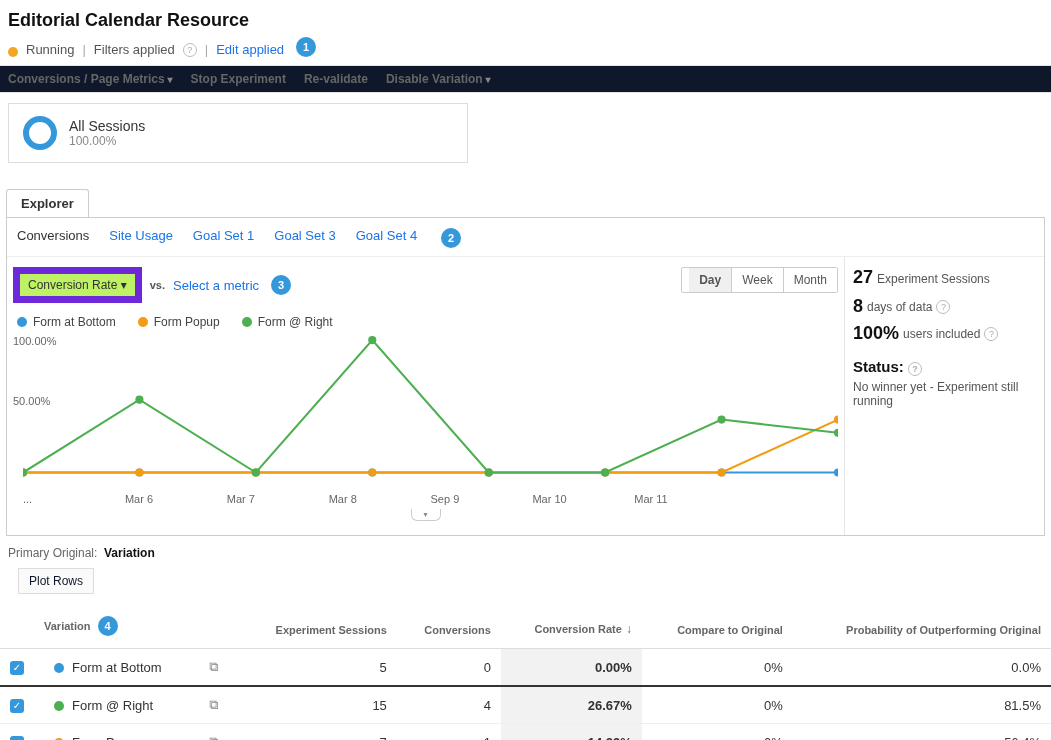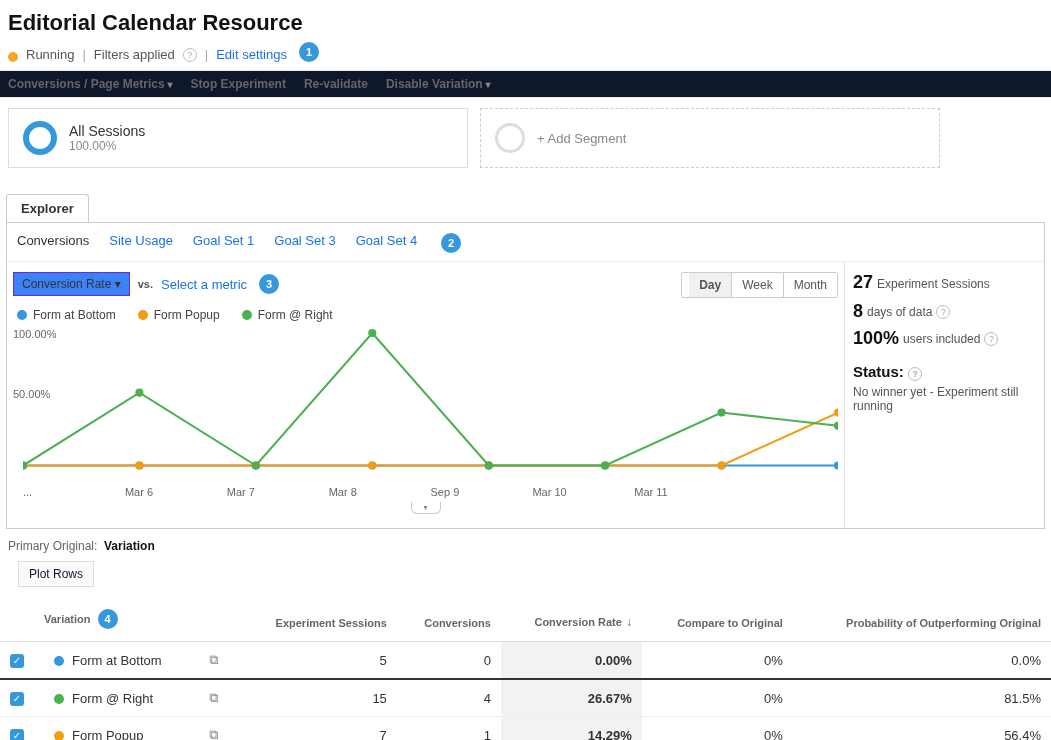--- a/index.html
+++ b/index.html
@@ -1,18 +1,18 @@
 <!DOCTYPE html>
 <html><head>
 <meta charset="utf-8">
 <style>
   *{box-sizing:border-box;margin:0;padding:0;}
   body{font-family:Arial,Helvetica,sans-serif;font-size:13px;color:#333;background:#fff;width:1051px;}
   .header{padding:10px 8px 8px 8px;}
-  .header h1{font-size:22px;font-weight:bold;color:#111;}
+  .header h1{font-size:18px;font-weight:bold;color:#111;}
   .status-row{display:flex;align-items:flex-end;gap:8px;margin-top:6px;font-size:13px;color:#555;}
   .dot{width:10px;height:10px;border-radius:50%;display:inline-block;}
   .sep{color:#aaa;}
   .help-circle{width:14px;height:14px;border-radius:50%;border:1px solid #bbb;display:inline-flex;align-items:center;justify-content:center;font-size:9px;color:#aaa;}
   .link{color:#1a73e8;text-decoration:none;}
   .badge{width:20px;height:20px;border-radius:50%;background:#3498db;color:#fff;font-size:11px;font-weight:bold;display:inline-flex;align-items:center;justify-content:center;margin-left:4px;}
   .toolbar{background:#0f172a;border-top:1px solid #e5e5e5;border-bottom:1px solid #e5e5e5;display:flex;align-items:center;padding:6px 8px;gap:18px;}
   .toolbar .tb-item{font-size:12px;color:#666;font-weight:bold;cursor:pointer;}
   .toolbar .tb-item.dd::after{content:" ▾";font-size:10px;color:#888;}
   .segments{display:flex;gap:12px;padding:10px 8px 2px 8px;}
@@ -24,21 +24,21 @@
   .seg-card .sub{font-size:12px;color:#888;}
   .tabs{padding:0 6px;margin-top:24px;}
   .tab{display:inline-block;border:1px solid #ccc;border-bottom:none;padding:6px 14px;background:#fff;font-weight:bold;font-size:13px;border-radius:3px 3px 0 0;}
   .panel{border:1px solid #ccc;border-top:1px solid #ccc;margin:0 6px;padding:0;}
   .sub-tabs{display:flex;gap:20px;padding:10px 10px 8px 10px;border-bottom:1px solid #eee;font-size:13px;}
   .sub-tabs .st{color:#1a73e8;cursor:pointer;}
   .sub-tabs .st.active{color:#333;}
   .explorer-body{position:relative;display:flex;}
   .chart-area{flex:1;padding:10px 6px 10px 6px;position:relative;}
   .metric-row{display:flex;align-items:center;gap:8px;margin-bottom:12px;}
-  .sel{border:1px solid #6d28d9;padding:4px 8px;font-size:12px;background:#3b82f6;}
+  .sel{border:7px solid #6d28d9;padding:4px 8px;font-size:12px;background:#bef264;}
   .vs{font-size:11px;color:#555;font-weight:bold;}
   .banner{position:absolute;left:50%;top:-1px;transform:translateX(-50%);border:1px solid #ccc;border-top:none;background:#f9f9f9;padding:6px 14px;font-size:12px;font-weight:bold;color:#555;}
   .gran{position:absolute;right:6px;top:10px;display:flex;border:1px solid #ccc;border-radius:2px;overflow:hidden;}
   .gran button{border:none;background:#fff;padding:5px 10px;font-size:12px;color:#555;cursor:pointer;}
   .gran button+button{border-left:1px solid #ccc;}
   .gran button.active{background:#f0f0f0;font-weight:bold;margin-left:7px;}
   .legend{display:flex;gap:22px;margin:6px 0 6px 4px;font-size:12px;color:#444;}
   .legend .li{display:flex;align-items:center;gap:6px;}
   .chart-box{position:relative;height:170px;}
   .ylab{position:absolute;left:0;font-size:11px;color:#666;}
@@ -73,43 +73,39 @@
 
 <div class="header">
   <h1>Editorial Calendar Resource</h1>
   <div class="status-row">
     <span class="dot" style="background:#f5a623"></span>
     <span>Running</span>
     <span class="sep">|</span>
     <span>Filters applied</span>
     <span class="help-circle">?</span>
     <span class="sep">|</span>
-    <a href="#" class="link">Edit settings</a>
+    <a href="#" class="link">Edit applied</a>
     <span class="badge">1</span>
   </div>
 </div>
 
 <div class="toolbar">
   <span class="tb-item dd">Conversions / Page Metrics</span>
   <span class="tb-item">Stop Experiment</span>
   <span class="tb-item">Re-validate</span>
   <span class="tb-item dd">Disable Variation</span>
 </div>
 
 <div class="segments">
   <div class="seg-card">
     <span class="circle-lg"></span>
     <div>
       <div class="title">All Sessions</div>
       <div class="sub">100.00%</div>
     </div>
-  </div>
-  <div class="seg-card add">
-    <span class="circle-gh"></span>
-    <span>+ Add Segment</span>
   </div>
 </div>
 
 <div class="tabs">
   <span class="tab">Explorer</span>
 </div>
 
 <div class="panel">
   <div class="sub-tabs">
     <span class="st active">Conversions</span>

